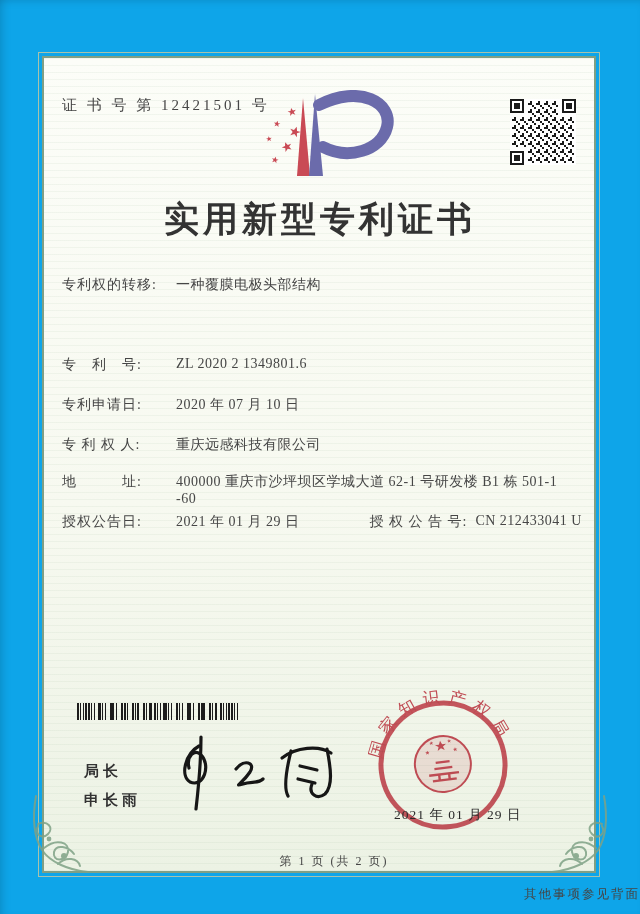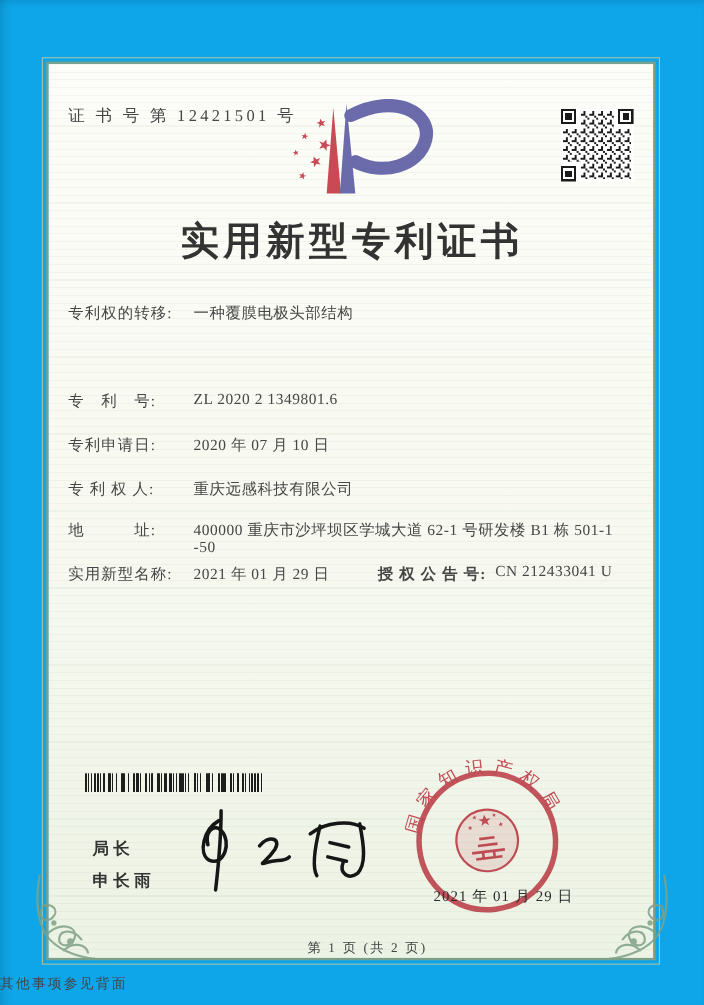--- a/index.html
+++ b/index.html
@@ -23,42 +23,42 @@
   }
   .txt{position:absolute;color:#3d3d3d;}
   .cert-number{left:62px;top:96px;font-size:15px;letter-spacing:3px;color:#454545;}
   .title{left:0;right:0;top:196px;text-align:center;font-size:35px;letter-spacing:4px;
          font-weight:600;color:#333333;}
   
   .row{position:absolute;left:62px;right:48px;display:flex;font-size:14px;color:#464646;}
   .row .lbl{flex:0 0 106px;letter-spacing:1px;}
   .row .val{margin-left:8px;letter-spacing:.5px;}
   .addr-val{max-width:414px;}
-  .grant-row .lbl2{margin-left:44px;letter-spacing:1px;font-weight:bold;}
+  .grant-row .lbl2{margin-left:70px;letter-spacing:1px;}
   
   .paras{position:absolute;left:62px;top:544px;width:522px;font-size:13.5px;
          line-height:19.5px;color:#3f3f3f;text-align:justify;}
   .paras p{margin:0;text-indent:2em;letter-spacing:.5px;}
   
   .barcode{
     position:absolute;left:77px;top:703px;width:163px;height:17px;
     background:
       repeating-linear-gradient(90deg,#1d1d1d 0 2px,transparent 2px 3px,#1d1d1d 3px 4px,transparent 4px 6px,#1d1d1d 6px 7px,transparent 7px 11px),
       repeating-linear-gradient(90deg,transparent 0 8px,#1d1d1d 8px 10px,transparent 10px 13px);
   }
   
   .director-title{left:84px;top:762px;font-size:15px;font-weight:600;letter-spacing:4px;color:#333;}
   .director-name{left:84px;top:791px;font-size:15px;font-weight:600;letter-spacing:4px;color:#333;}
   .signature{position:absolute;left:170px;top:731px;}
   
   .seal{position:absolute;left:368px;top:690px;opacity:.92;mix-blend-mode:multiply;}
   .seal-date{left:394px;top:806px;font-size:13.5px;letter-spacing:1px;color:#2b2b2b;z-index:1;}
   
   .page-indicator{left:0;right:0;top:853px;text-align:center;font-size:12px;letter-spacing:2px;color:#444;padding-left:28px;}
-  .back-note{left:0;right:0;top:886px;text-align:left;font-size:12.5px;letter-spacing:2px;color:#454545;}
+  .back-note{left:0;right:0;top:886px;text-align:right;font-size:12.5px;letter-spacing:2px;color:#454545;}
   .qr{position:absolute;left:510px;top:99px;}
   .logo{position:absolute;left:256px;top:90px;}
   .ornament{position:absolute;}
   .orn-left{left:28px;top:790px;}
   .orn-right{left:546px;top:790px;transform:scaleX(-1);}
 </style>
 </head>
 <body>
 
 <div class="page">
@@ -131,24 +131,24 @@
     <span class="lbl">专利申请日:</span>
     <span class="val">2020 年 07 月 10 日</span>
   </div>
   <div class="row" style="top:436px">
     <span class="lbl">专 利 权 人:</span>
     <span class="val">重庆远感科技有限公司</span>
   </div>
   <div class="row" style="top:473px">
     <span class="lbl">地　　　址:</span>
     <span class="val addr-val"><span>400000 重庆市沙坪坝区学城大道 62-1 号研发楼 B1 栋 501-1</span><br>
-    <span>-50</span></span>
+    <span>-60</span></span>
   </div>
   <div class="row grant-row" style="top:513px">
-    <span class="lbl">实用新型名称:</span>
+    <span class="lbl">授权公告日:</span>
     <span class="val">2021 年 01 月 29 日</span>
     <span class="lbl2">授 权 公 告 号:</span>
     <span class="val">CN 212433041 U</span>
   </div>
 
 
   <div class="barcode"></div>
 
   <div class="txt director-title">局长</div>
   <div class="txt director-name">申长雨</div>

